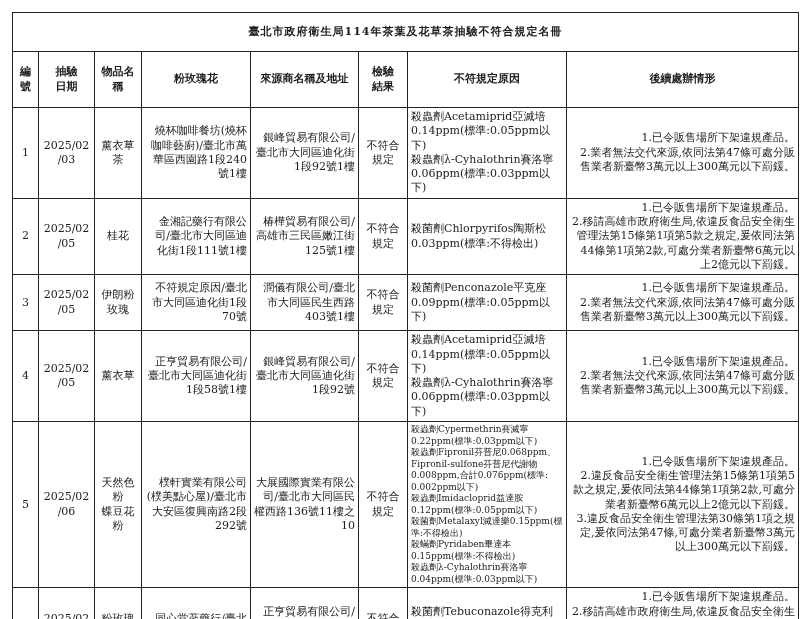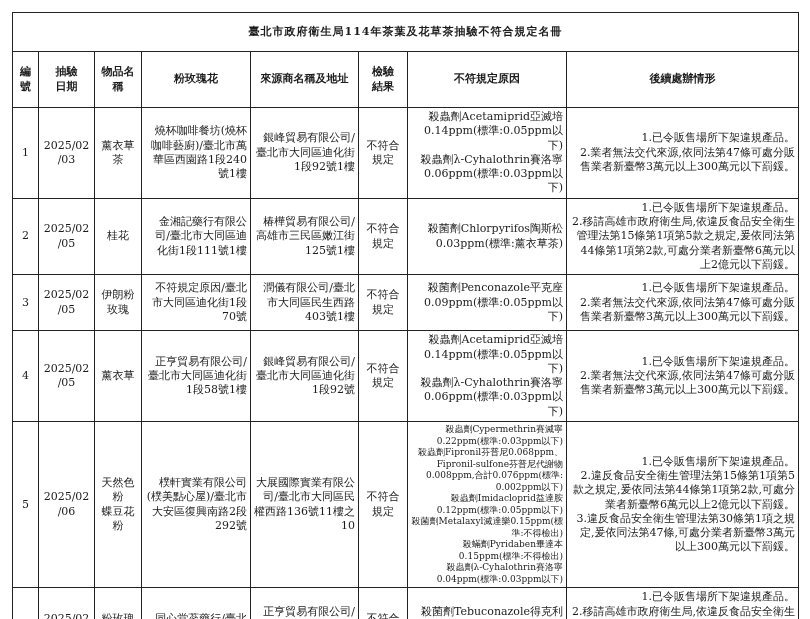--- a/index.html
+++ b/index.html
@@ -30,21 +30,21 @@
   tr.hdr{height:56px;}
   td.c{text-align:center;}
   td.l{text-align:right;}
   .pre{white-space:pre-line;}
   tr.r1{height:64px;}
   tr.r2{height:64px;}
   tr.r3{height:56px;}
   tr.r4{height:56px;}
   tr.r5{height:163px;}
   tr.r6{height:73px;}
-  td.reason{text-align:right;white-space:pre-line;line-height:1.32;}
+  td.reason{text-align:left;white-space:pre-line;line-height:1.32;}
   td.follow{text-align:right;white-space:pre-line;line-height:1.38;}
   tr.r5 td.reason{font-size:9px;line-height:1.28;margin-top:11px;}
 </style>
 </head>
 <body>
 
 <div class="page">
   <table class="doc">
     <colgroup>
       <col style="width:26px">
@@ -93,21 +93,21 @@
 
     <tr class="r2">
       <td class="c">2</td>
       <td class="c">2025/02/05</td>
       <td class="c pre">桂花</td>
       <td class="l">金湘記藥行有限公司/臺北市大同區迪化街1段111號1樓</td>
       <td class="l">椿樺貿易有限公司/高雄市三民區嫩江街125號1樓</td>
       <td class="c pre">不符合
 規定</td>
       <td class="reason">殺菌劑Chlorpyrifos陶斯松
-0.03ppm(標準:薰衣草茶)</td>
+0.03ppm(標準:不得檢出)</td>
       <td class="follow">1.已令販售場所下架違規產品。
 2.移請高雄市政府衛生局,依違反食品安全衛生管理法第15條第1項第5款之規定,爰依同法第44條第1項第2款,可處分業者新臺幣6萬元以上2億元以下罰鍰。</td>
     </tr>
 
     <tr class="r3">
       <td class="c">3</td>
       <td class="c">2025/02/05</td>
       <td class="c pre">伊朗粉玫瑰</td>
       <td class="l">不符規定原因/臺北市大同區迪化街1段70號</td>
       <td class="l">潤儀有限公司/臺北市大同區民生西路403號1樓</td>

